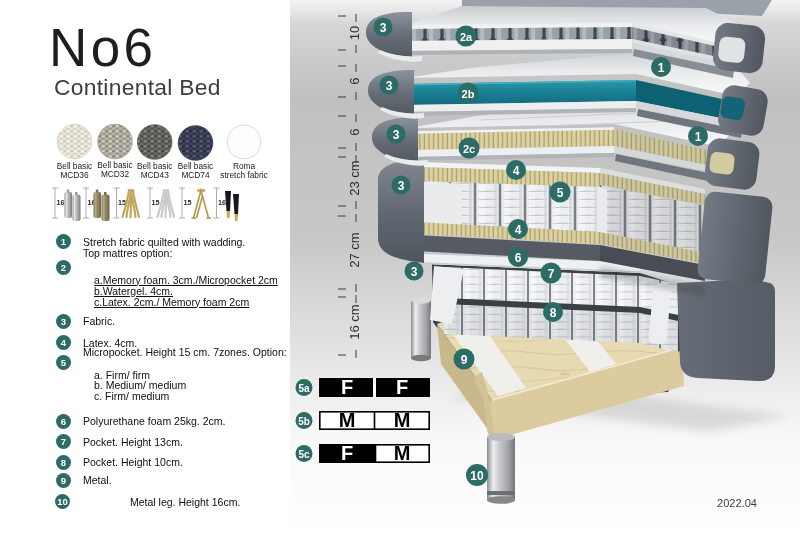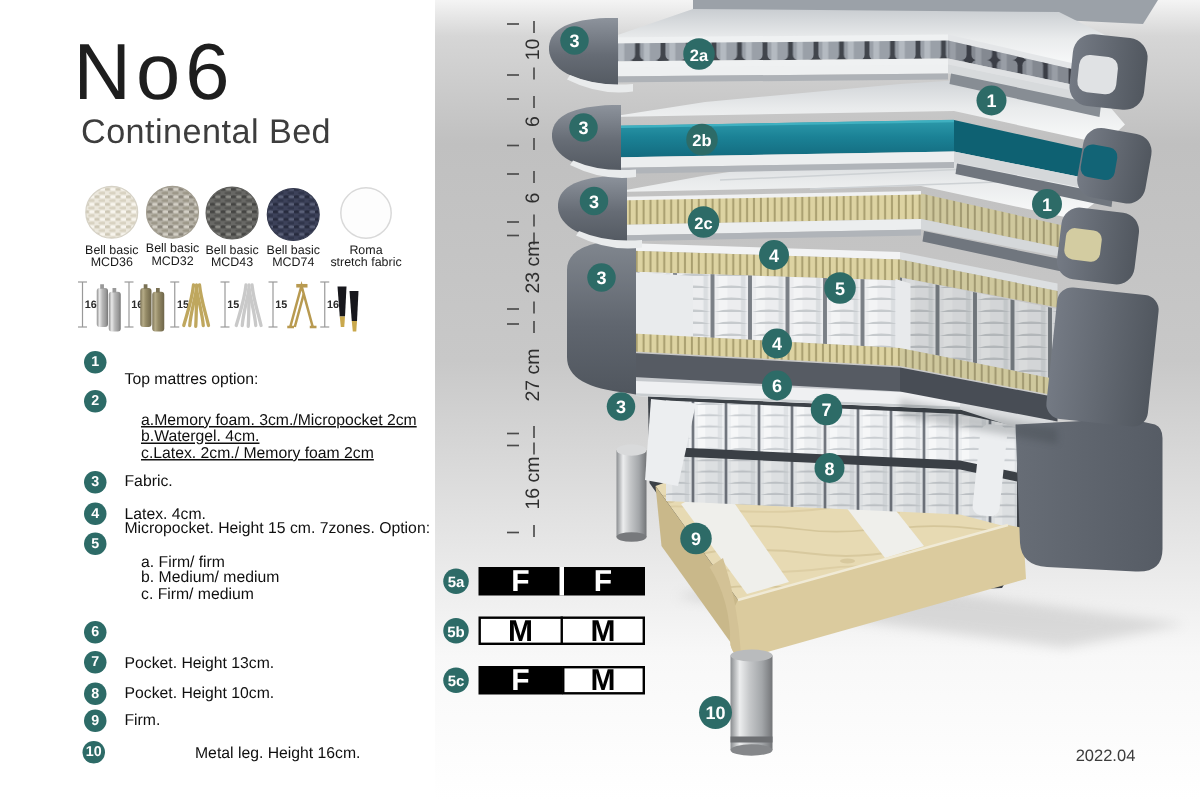--- a/index.html
+++ b/index.html
@@ -166,45 +166,47 @@
 
 <g>
   <path d="M225,191 L231,191 L230,211 L226.5,211 Z" fill="#17171c"></path>
   <path d="M226.5,211 L230,211 L229.5,218 L227.2,218 Z" fill="#c9a84c"></path>
   <path d="M233,194 L239,194 L238,214 L234.5,214 Z" fill="#17171c"></path>
   <path d="M234.5,214 L238,214 L237.5,221 L235.2,221 Z" fill="#c9a84c"></path>
 </g>
 </svg>
 
 <div class="num" style="left:56px;top:234px;">1</div>
+<div class="li" style="left:83px;top:235.5px;">Stretch fabric quilted with wadding.</div>
 
 <div class="num" style="left:56px;top:259.5px;">2</div>
 <div class="li" style="left:83px;top:247px;">Top mattres option:</div>
 <div class="li" style="left:94px;top:274.5px;line-height:11px;text-decoration:underline;">a.Memory foam. 3cm./Micropocket 2cm<br>b.Watergel. 4cm.<br>c.Latex. 2cm./ Memory foam 2cm</div>
 
 <div class="num" style="left:56px;top:313.5px;">3</div>
 <div class="li" style="left:83px;top:315px;">Fabric.</div>
 
 <div class="num" style="left:56px;top:335px;">4</div>
 <div class="li" style="left:83px;top:336.5px;">Latex. 4cm.</div>
 
 <div class="num" style="left:56px;top:355px;">5</div>
 <div class="li" style="left:83px;top:346px;">Micropocket. Height 15 cm. 7zones. Option:</div>
 <div class="li" style="left:94px;top:369.5px;line-height:10.8px;">a. Firm/ firm<br>b. Medium/ medium<br>c. Firm/ medium</div>
 
 <div class="num" style="left:56px;top:413.5px;">6</div>
+<div class="li" style="left:83px;top:415px;">Polyurethane foam 25kg. 2cm.</div>
 
 <div class="num" style="left:56px;top:434px;">7</div>
 <div class="li" style="left:83px;top:435.5px;">Pocket. Height 13cm.</div>
 
 <div class="num" style="left:56px;top:454.5px;">8</div>
 <div class="li" style="left:83px;top:456px;">Pocket. Height 10cm.</div>
 
 <div class="num" style="left:56px;top:472.5px;">9</div>
-<div class="li" style="left:83px;top:474px;">Firm.</div>
+<div class="li" style="left:83px;top:474px;">Metal.</div>
 
 <div class="num" style="left:55px;top:494px;">10</div>
 <div class="li" style="left:83px;top:495.5px;padding-left:47px;">Metal leg. Height 16cm.</div>
 
 <svg id="diag" class="abs" style="left:0;top:0;" width="800" height="533" viewBox="0 0 800 533">
 <defs>
   <linearGradient id="gBG" x1="0" y1="0" x2="0" y2="1">
     <stop offset="0" stop-color="#f4f4f4"></stop>
     <stop offset="0.045" stop-color="#d6d6d6"></stop>
     <stop offset="0.18" stop-color="#c0c0c0"></stop>

